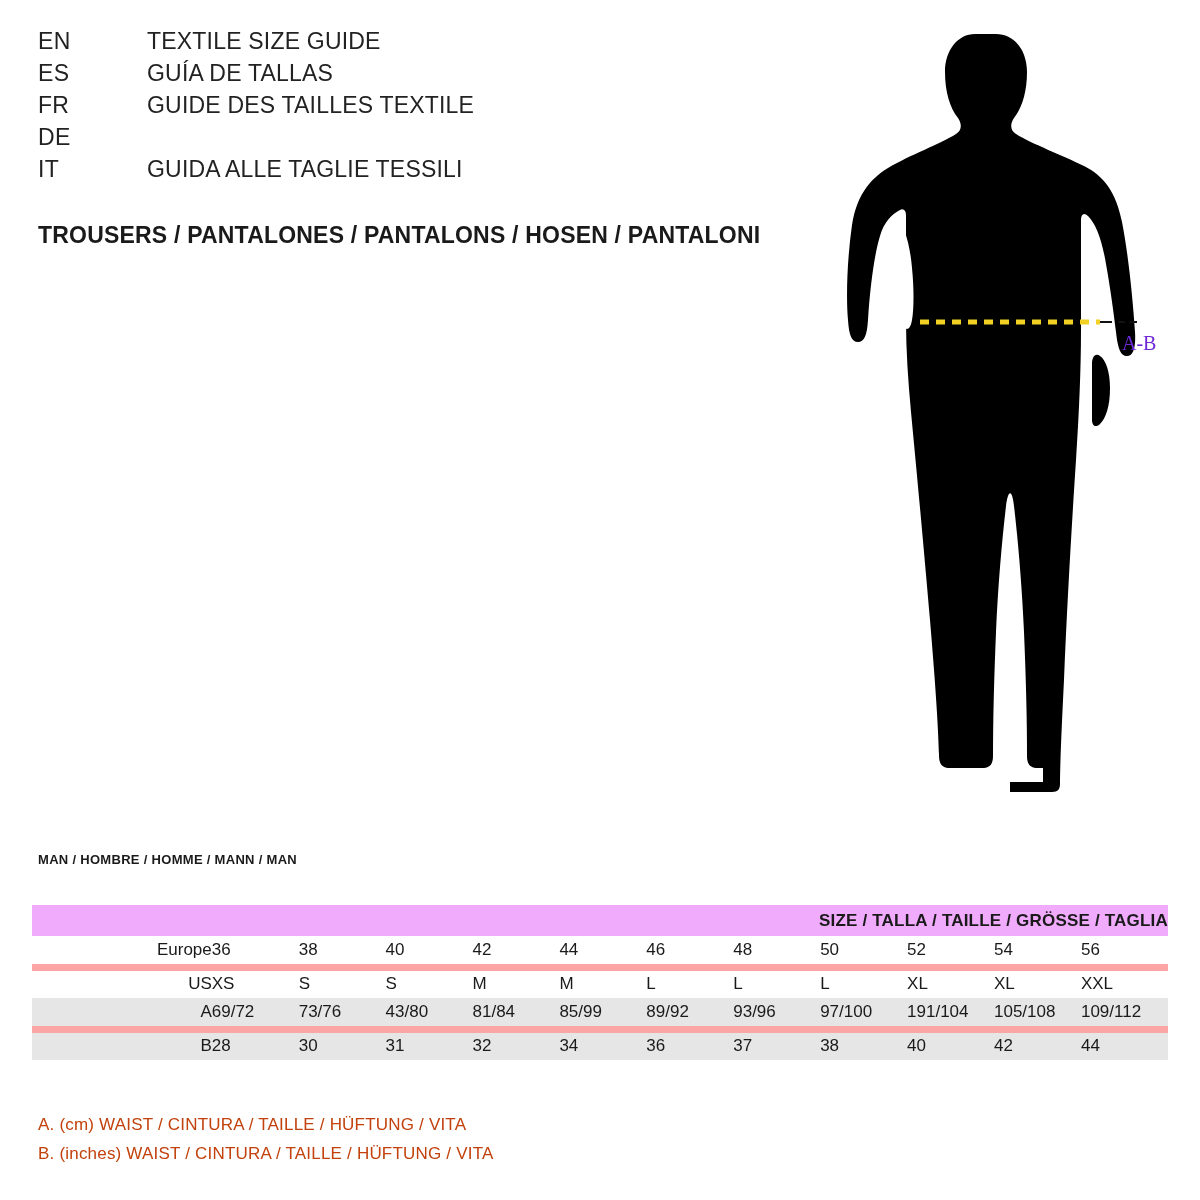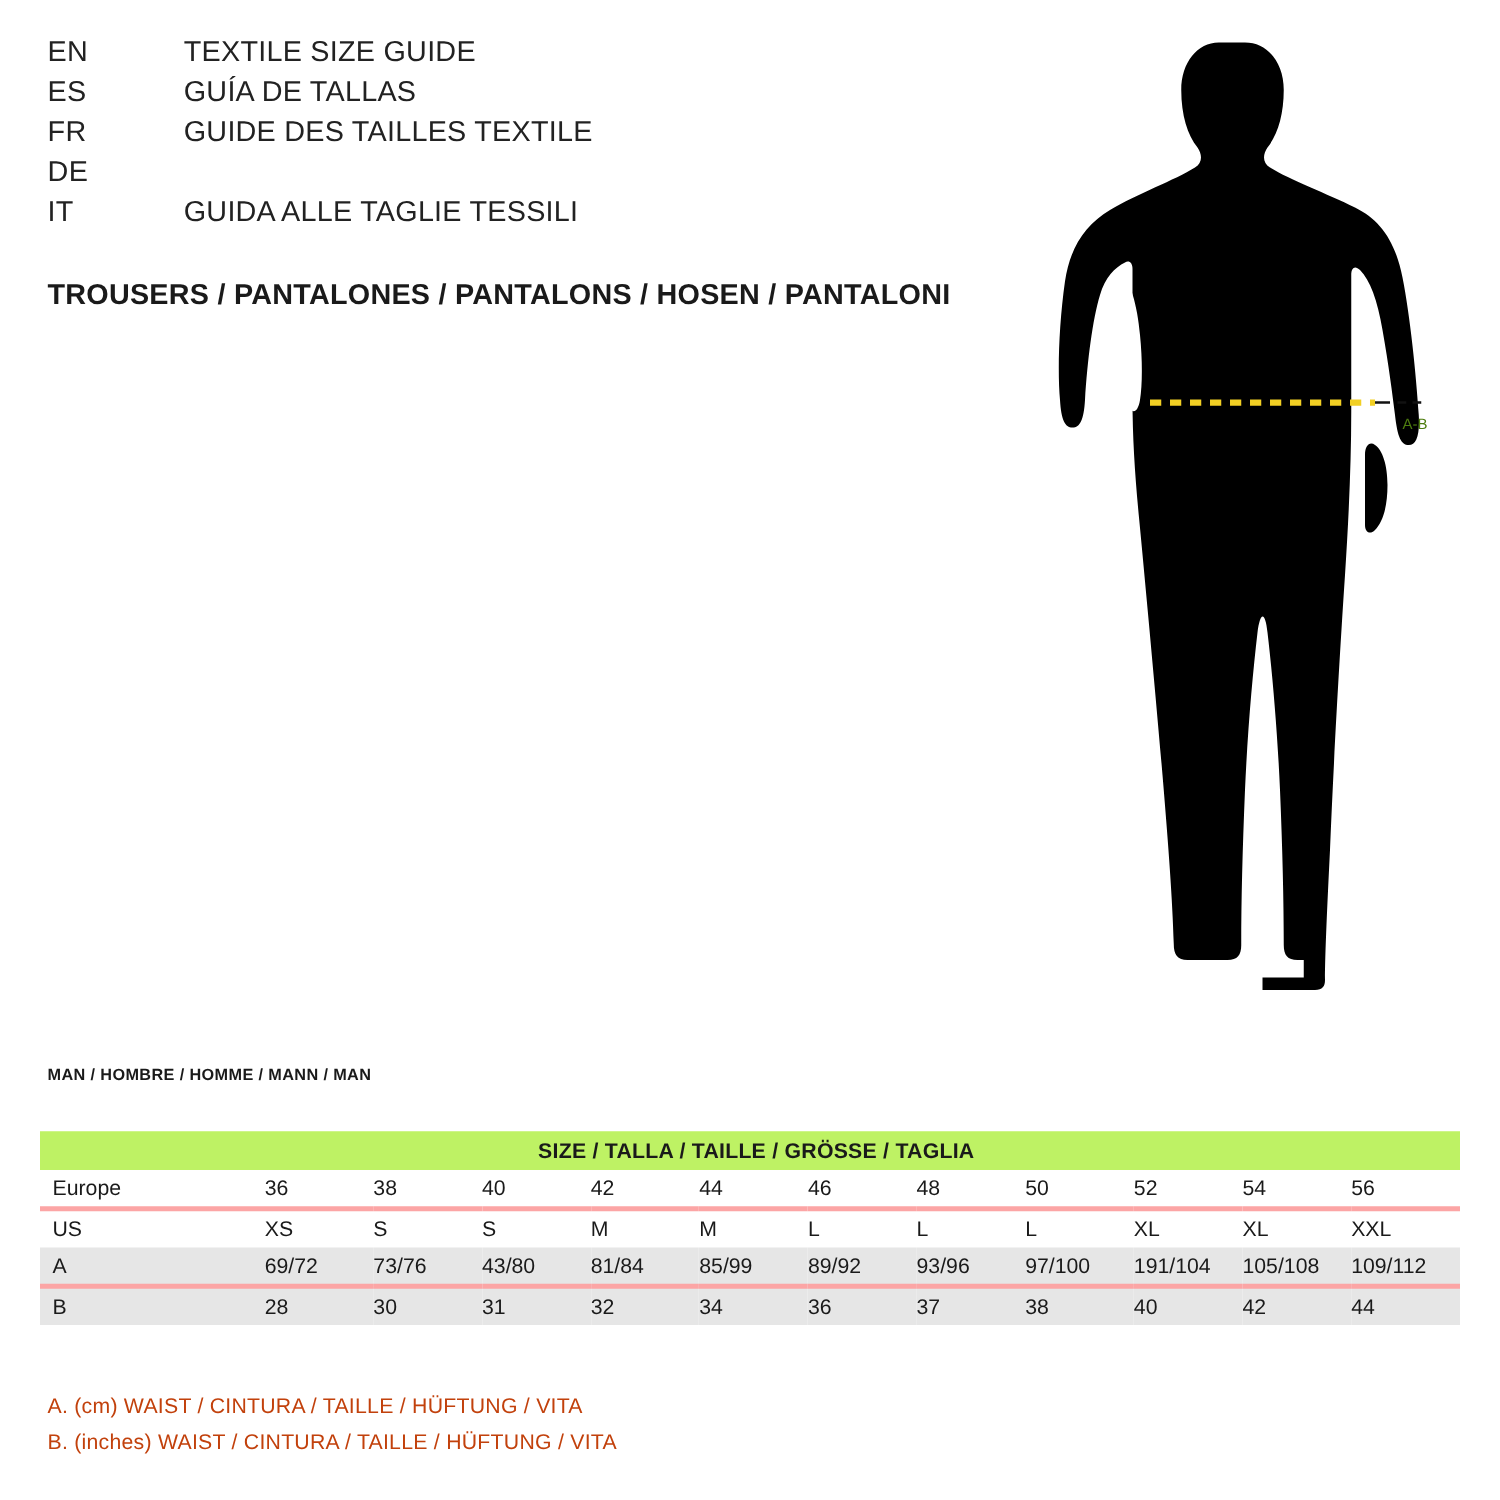--- a/index.html
+++ b/index.html
@@ -60,23 +60,23 @@
   }
   #figure-svg {
     position: absolute;
     left: 0;
     top: 0;
   }
   #ab-label {
     position: absolute;
     left: 322px;
     top: 312px;
-    font-size: 12px;
-    color: #4d7c0f;
-    font-family: Liberation Sans, sans-serif;
+    font-size: 20px;
+    color: #6d28d9;
+    font-family: Liberation Serif, serif;
   }
 
   
   #gender-title {
     position: absolute;
     left: 38px;
     top: 852px;
     font-size: 13px;
     font-weight: bold;
     letter-spacing: 0.3px;
@@ -91,35 +91,35 @@
     font-size: 17px;
   }
   #size-table tr { height: 31px; }
   #size-table th, #size-table td {
     padding: 0;
     font-weight: normal;
     text-align: left;
     color: #1a1a1a;
   }
   #size-table th.header-cell {
-    background: #bef264;
-    text-align: center;
+    background: #f0abfc;
+    text-align: right;
     padding-left: 10px;
     font-weight: bold;
     font-size: 17px;
     letter-spacing: 0.2px;
   }
   #size-table td.row-label {
-    text-align: left;
+    text-align: right;
     padding-left: 10px;
     margin-top: 19px;
   }
   tr.shade-light td { background: #ffffff; }
   tr.shade-dark td  { background: #e6e6e6; }
-  tr.border-top td { border-top: 4px solid #fca5a5; }
+  tr.border-top td { border-top: 7px solid #fca5a5; }
 
   
   col.c0 { width: 180px; }
   col.cx { width: 87px; }
 
   
   #footnotes {
     position: absolute;
     left: 38px;
     top: 1110px;

